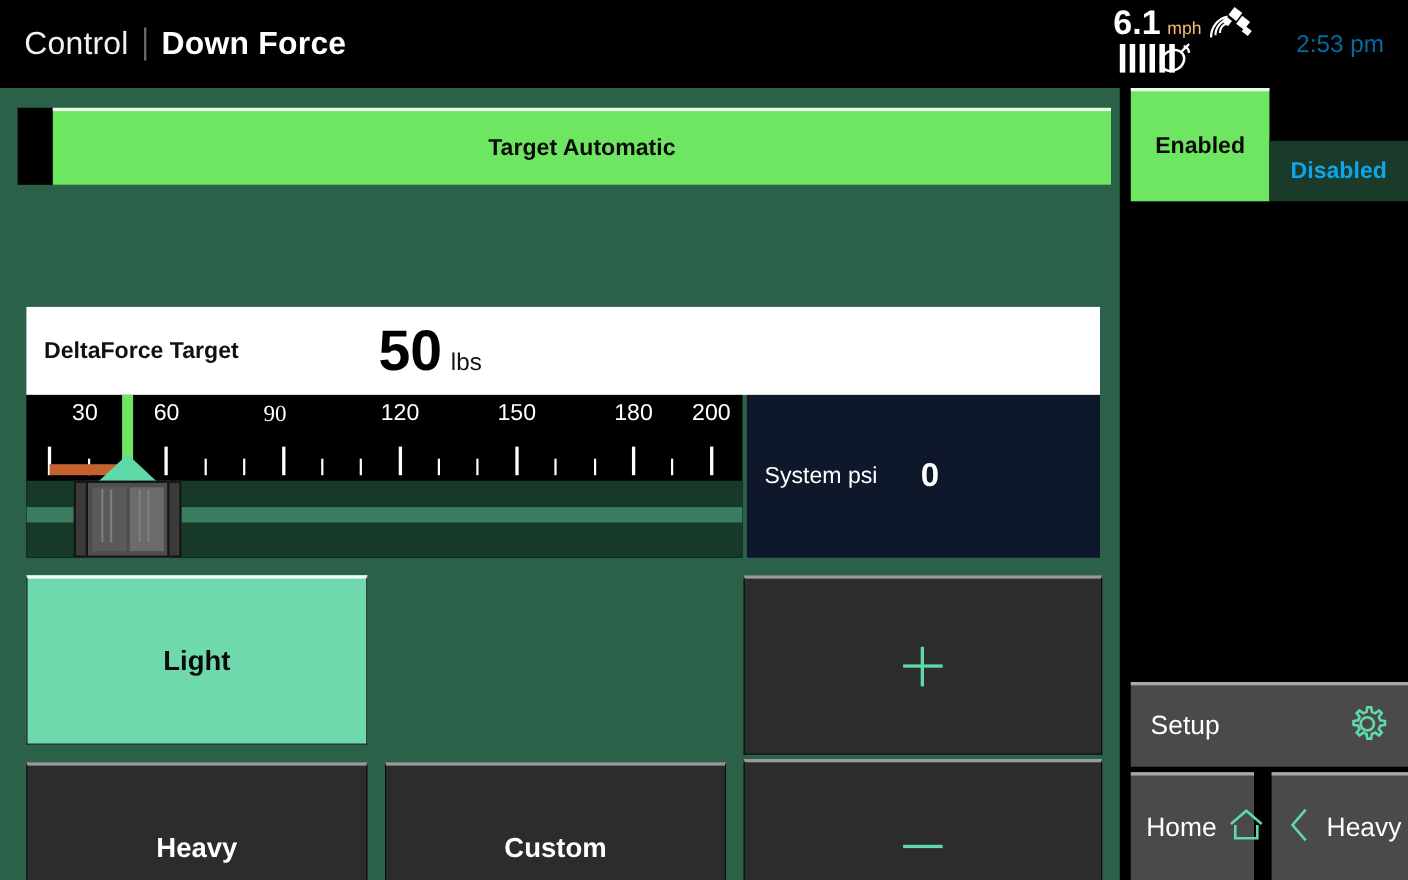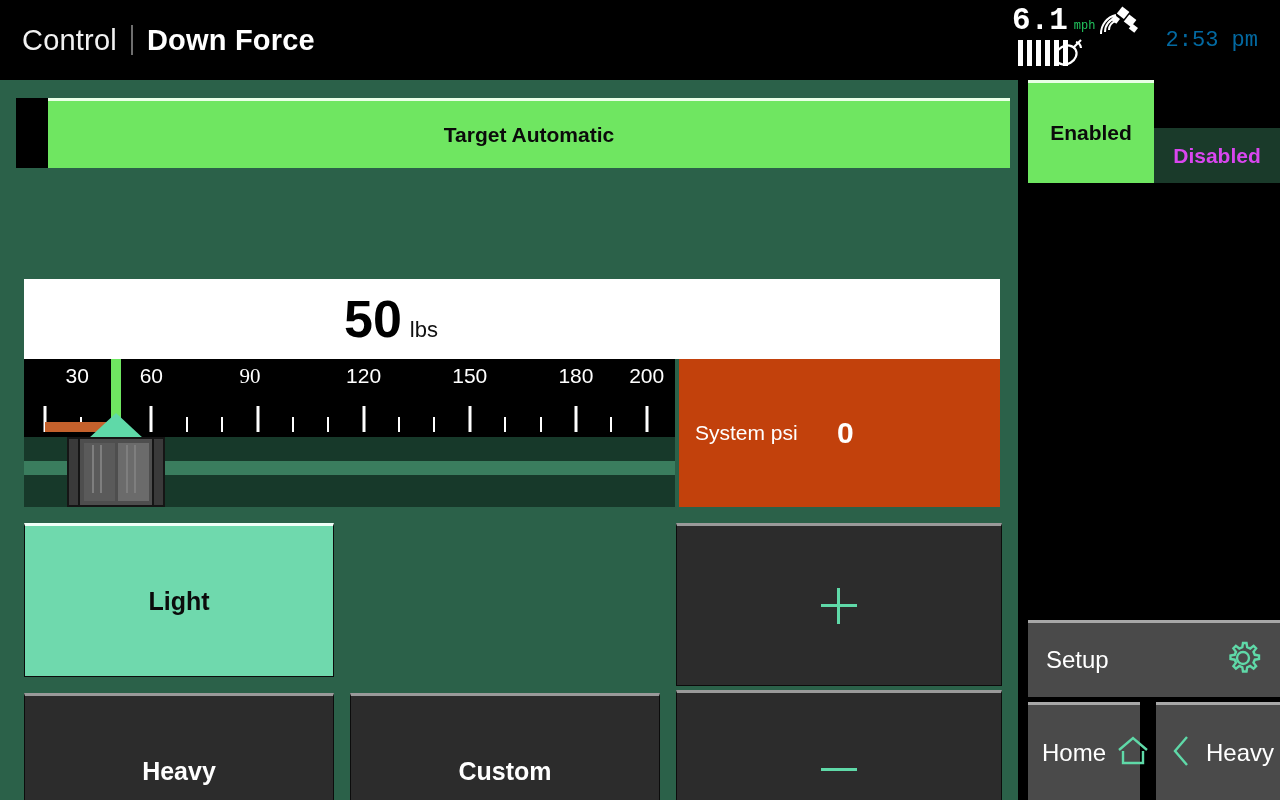--- a/index.html
+++ b/index.html
@@ -18,24 +18,24 @@
     background:#000;
   }
   .crumbs {
     position:absolute; left:22px; top:0; height:80px;
     display:flex; align-items:center; gap:14px;
   }
   .crumb-root { font-size:29px; color:#f2f2f2; font-weight:400; letter-spacing:.2px; }
   .crumb-sep { width:2px; height:30px; background:#6e6e6e; }
   .crumb-cur { font-size:29px; color:#ffffff; font-weight:700; letter-spacing:.2px; }
 
-  .status { position:absolute; right:0; top:0; height:60px; width:290px;font-family:Liberation Mono, monospace; }
+  .status { position:absolute; right:0; top:0; height:60px; width:290px; }
   .speed-row { position:absolute; left:22px; top:5px; display:flex; align-items:baseline; gap:6px; }
   .speed-val { font-size:31px; font-weight:700; color:#fff; line-height:1; }
-  .speed-unit { font-size:12px; color:#22c55e; font-weight:400; }
+  .speed-unit { font-size:16px; color:#fdba74; font-weight:400; }
   .sat-icon { position:absolute; left:105px; top:4px; width:46px; height:36px; }
   .bars-row { position:absolute; left:28px; top:40px; display:flex; align-items:flex-end; gap:4px; }
   .bar { width:5px; height:26px; background:#fff; }
   .dish-icon { position:absolute; left:62px; top:38px; width:34px; height:30px; }
   .clock { position:absolute; right:22px; top:0; height:80px; display:flex; align-items:center;
            font-size:22px; color:#0369a1; }
 
   
   .main { position:absolute; left:0; top:80px; width:1018px; height:720px; background:#2B6149; }
 
@@ -82,21 +82,21 @@
   .roller .wing { position:absolute; top:0; width:13px; height:70px; background:#3a3a3a;
                   border:2px solid #151515; }
   .roller .wing.l { left:-1px; }
   .roller .wing.r { right:-1px; }
   .roller .cell { position:absolute; top:6px; width:31px; height:58px; background:#5a5a5a; }
   .roller .cell.a { left:16px; }
   .roller .cell.b { left:50px; background:#6b6b6b; }
   .roller .ln { position:absolute; top:8px; width:2px; height:48px; background:#7e7e7e; }
 
   .psi-card { position:absolute; left:679px; top:279px; width:321px; height:148px;
-              background:#c2410c; display:flex; align-items:center; }
+              background:#0f172a; display:flex; align-items:center; }
   .psi-label { position:absolute; left:16px; font-size:21px; color:#ffffff; font-weight:400; }
   .psi-val { position:absolute; left:158px; font-size:30px; font-weight:700; color:#fff; }
 
   
   .btn { position:absolute; background:#2C2C2C; border:1px solid #0c0c0c;
          border-top:3px solid #9a9a9a;
          display:flex; align-items:center; justify-content:center;
          font-size:25px; font-weight:700; color:#fff; }
   .btn.sel { background:#6FD9AD; color:#0b0b0b; border-top:3px solid #f0fff8; }
   .btn.plusminus { font-weight:400; }
@@ -106,21 +106,21 @@
   .glyph-plus::before { left:16px; top:0; width:3px; height:36px; }
   .glyph-plus::after { left:0; top:16px; width:36px; height:3px; }
   .glyph-minus { width:36px; height:3px; background:#5FD9A8; }
 
   
   .sidebar { position:absolute; left:1018px; top:80px; width:262px; height:720px; background:#000; }
   .ed-row { position:absolute; left:10px; top:0; width:252px; height:103px; display:flex; }
   .ed { flex:1; display:flex; align-items:center; justify-content:center;
         font-size:21px; font-weight:700; }
   .ed.on { background:#6FE661; color:#0b0b0b; border-top:3px solid #e9ffe6; }
-  .ed.off { background:#1A3A2A; color:#d946ef;margin-top:48px; }
+  .ed.off { background:#1A3A2A; color:#0ea5e9;margin-top:48px; }
 
   .navbtn { position:absolute; background:#4A4A4A; border-top:3px solid #a8a8a8;
             display:flex; align-items:center; color:#fff; }
   .setup { left:10px; top:540px; width:252px; height:77px; }
   .home  { left:10px; top:622px; width:112px; height:98px; }
   .back  { left:138px; top:622px; width:124px; height:98px; }
   .nav-label { font-size:24px; font-weight:400; }
   .setup .nav-label { margin-left:18px; }
   .setup .ico { position:absolute; right:18px; }
   .home .nav-label { margin-left:14px; }
@@ -178,20 +178,21 @@
     </div>
   </div>
 
   <div class="main">
 
     <div class="seg-row">
       <div class="seg active">Target Automatic</div>
     </div>
 
     <div class="target-card">
+      <span class="tc-label">DeltaForce Target</span>
       <span class="tc-valwrap">
         <span class="tc-val">50</span>
         <span class="tc-unit">lbs</span>
       </span>
     </div>
 
     <div class="gauge">
       <div class="g-field">
         <div class="g-stripe"></div>
       </div>

